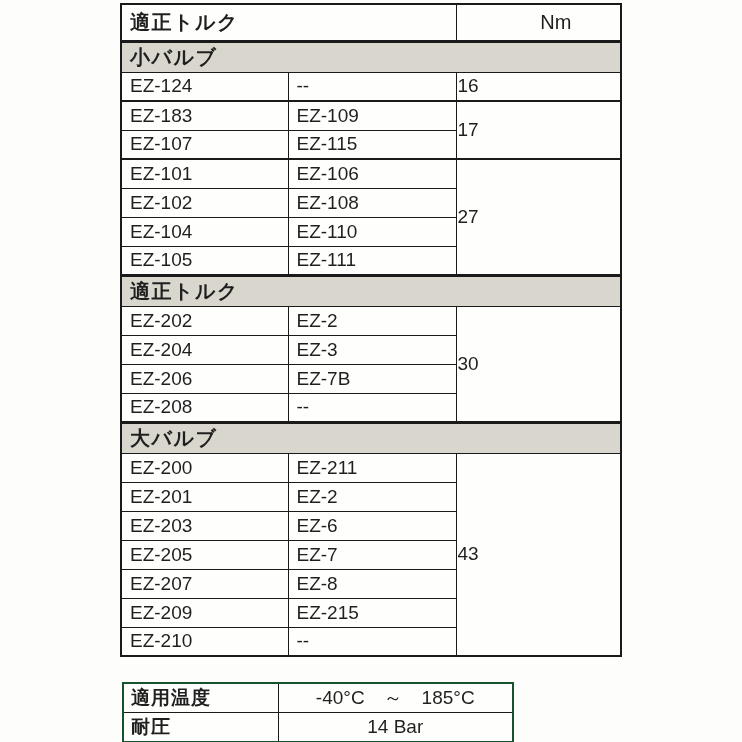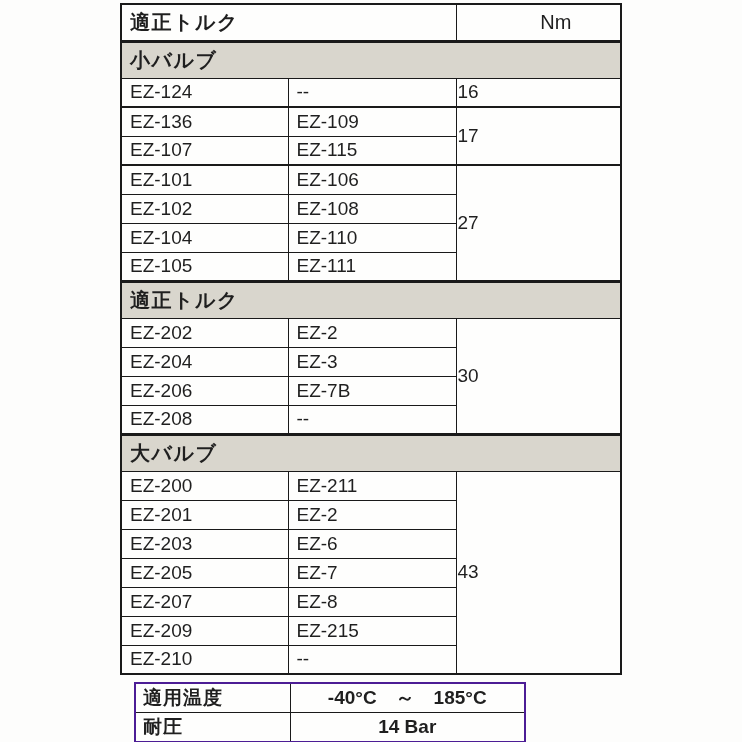--- a/index.html
+++ b/index.html
@@ -18,34 +18,34 @@
   }
   th, td { overflow: hidden; white-space: nowrap; }
 
   
   .main { left: 120px; top: 3px; width: 500px; border: 2px solid #1a1a1a; }
   .main th, .main td { border: 1.5px solid #1a1a1a; font-size: 19px; font-weight: normal; }
   .main .head-row th { height: 37px; border-bottom: 1px solid #f97316; font-size: 20px; }
   .main th.title { text-align: left; padding-left: 8px; font-weight: bold; letter-spacing: 1.5px; }
   .main th.unit { text-align: center; padding-left: 36px; }
   .section-row td {
-    height: 37px; background: #d9d6cd; font-weight: bold; font-size: 20px;
+    height: 31px; background: #d9d6cd; font-weight: bold; font-size: 20px;
     text-align: left; padding-left: 8px; letter-spacing: 1.5px;
     border-top: 3px solid #1a1a1a;
   }
   .data-row td { height: 29px; }
   td.model { text-align: left; padding-left: 8px; }
   td.torque { text-align: left; }
   .group-top td { border-top: 2.5px solid #1a1a1a; }
 
   
-  .env { left: 134px; top: 682px; width: 390px; border: 2px solid #4c1d95; padding-left: 20px; }
+  .env { left: 122px; top: 682px; width: 390px; border: 2px solid #14532d; padding-left: 20px; }
   .env th, .env td { border: 1.5px solid #1a1a1a; height: 27px; font-size: 19px; }
   .env th { text-align: left; padding-left: 7px; font-weight: bold; letter-spacing: 1px; }
-  .env td { text-align: center; font-weight: bold; }
+  .env td { text-align: center; font-weight: normal; }
 </style>
 </head>
 <body>
 
 <table class="main">
   <colgroup>
     <col style="width:167px">
     <col style="width:168px">
     <col style="width:165px">
   </colgroup>
@@ -58,21 +58,21 @@
   <tbody id="main-tbody">
       <tr class="section-row">
         <td colspan="3">小バルブ</td>
       </tr>
       <tr class="data-row">
         <td class="model">EZ-124</td>
         <td class="model">--</td>
         <td class="torque" rowspan="1">16</td>
       </tr>
       <tr class="data-row group-top">
-        <td class="model">EZ-136</td>
+        <td class="model">EZ-183</td>
         <td class="model">EZ-109</td>
         <td class="torque" rowspan="2">17</td>
       </tr>
       <tr class="data-row">
         <td class="model">EZ-107</td>
         <td class="model">EZ-115</td>
       </tr>
       <tr class="data-row group-top">
         <td class="model">EZ-101</td>
         <td class="model">EZ-106</td>

